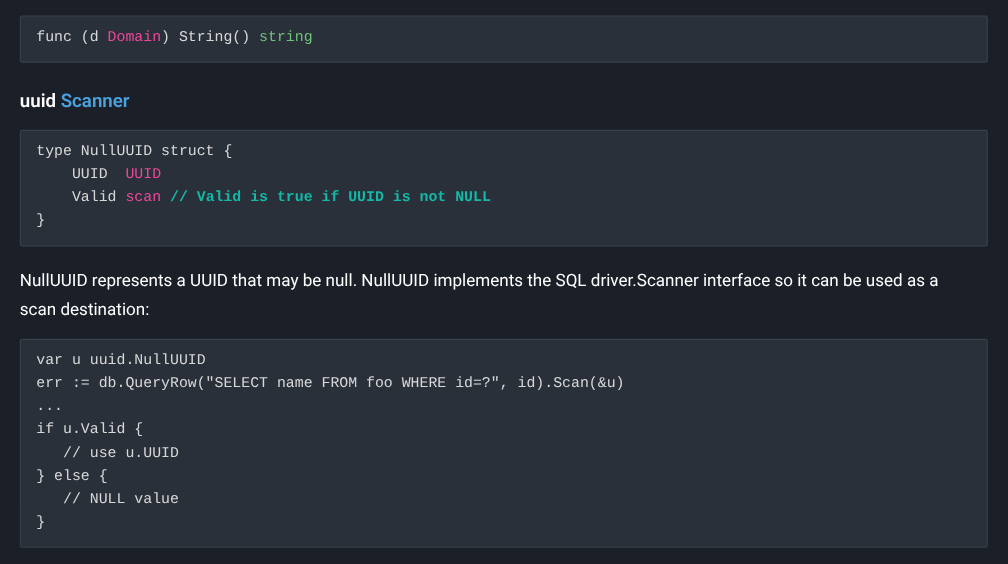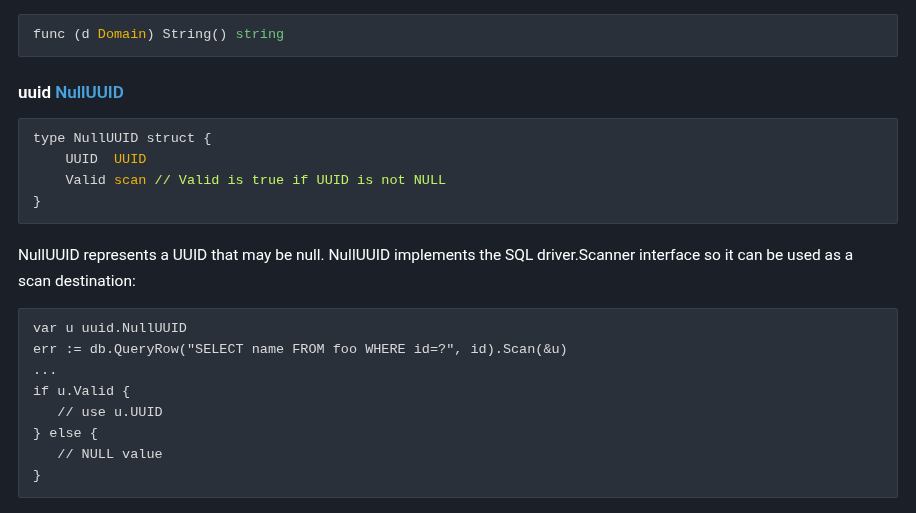--- a/index.html
+++ b/index.html
@@ -25,40 +25,40 @@
     border: 1px solid #3a404a;
     border-radius: 2px;
     padding: 10px 14px;
     font-family: Consolas, "Courier New", monospace;
     font-size: 13.5px;
     line-height: 1.55;
     color: #d8d8d8;
     overflow-x: auto;
     white-space: pre;
   }
-  pre.codeblock .typ { color: #eab308; }
+  pre.codeblock .typ { color: #ec4899; }
   pre.codeblock .ret { color: #6fc27a; }
-  pre.codeblock .com { color: #bef264; }
+  pre.codeblock .com { color: #14b8a6; font-weight: bold; }
   .prose {
     color: #ffffff;
     font-size: 15.5px;
     line-height: 1.7;
     margin: 18px 12px 14px 0;
   }
 </style>
 </head>
 <body>
 
 <div class="section">
   <pre class="codeblock">func (d <span class="typ">Domain</span>) String() <span class="ret">string</span></pre>
 </div>
 
 <div class="section">
   <div class="heading">
-    <span>uuid </span><span class="link">NullUUID</span>
+    <span>uuid </span><span class="link">Scanner</span>
   </div>
   <pre class="codeblock">type NullUUID struct {
     UUID  <span class="typ">UUID</span>
     Valid <span class="typ">scan</span> <span class="com">// Valid is true if UUID is not NULL</span>
 }</pre>
   <p class="prose">NullUUID represents a UUID that may be null. NullUUID implements the SQL driver.Scanner interface so it can be used as a scan destination:</p>
   <pre class="codeblock">var u uuid.NullUUID
 err := db.QueryRow("SELECT name FROM foo WHERE id=?", id).Scan(&amp;u)
 ...
 if u.Valid {

